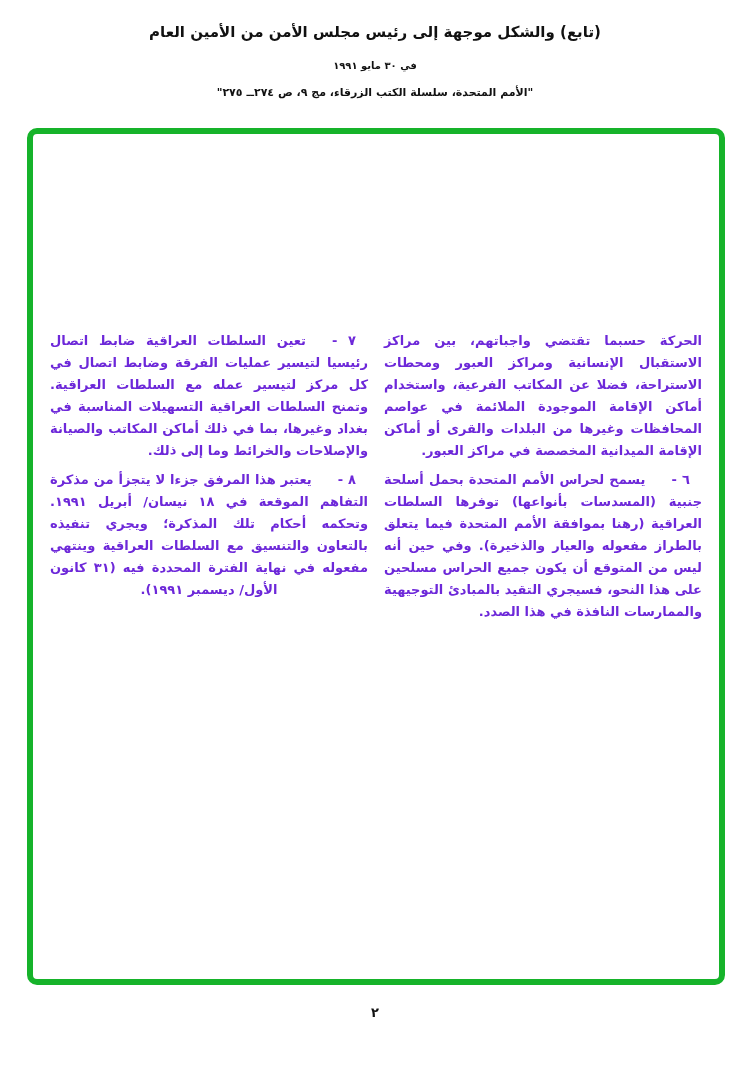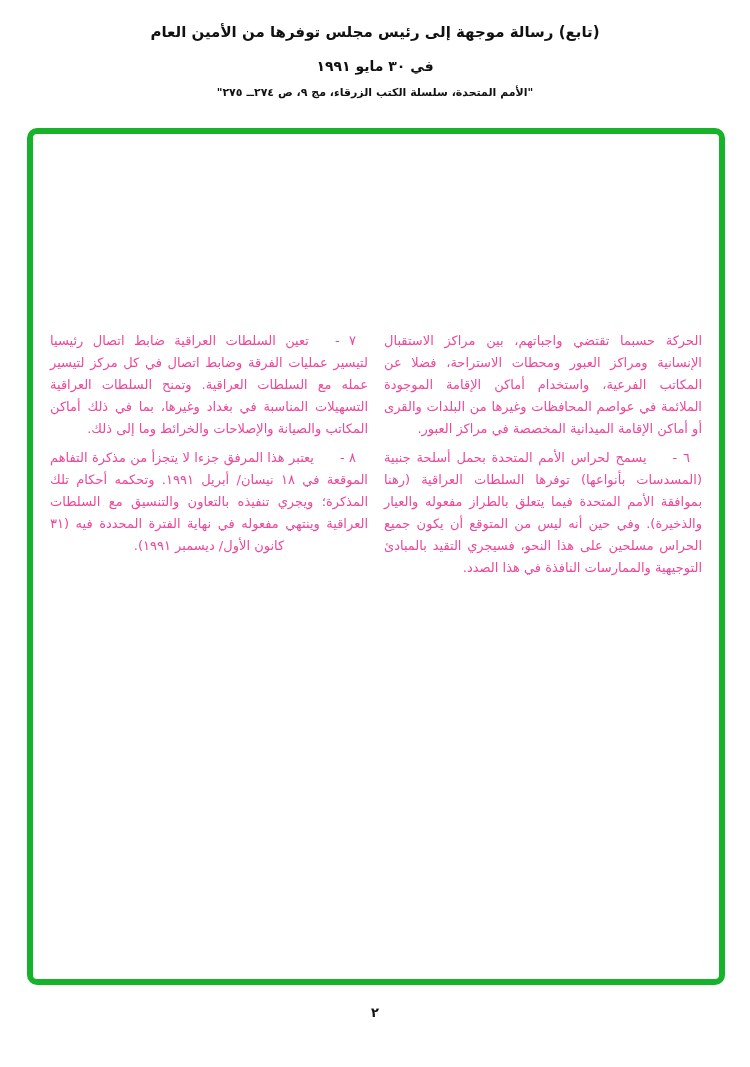--- a/index.html
+++ b/index.html
@@ -21,21 +21,21 @@
     text-align: center;
     direction: rtl;
     font-weight: bold;
   }
   .doc-header .title-line {
     font-size: 15px;
     line-height: 21px;
     margin-bottom: 13px;
   }
   .doc-header .date-line {
-    font-size: 14px;
+    font-size: 10px;
     line-height: 20px;
     margin-bottom: 9px;
     text-align: center;
   }
   .doc-header .source-line {
     font-size: 11px;
     line-height: 15px;
   }
   
   .scan-frame {
@@ -59,22 +59,22 @@
     flex-direction: row;
     gap: 16px;
     direction: rtl;
   }
   .text-col {
     flex: 1 1 0;
     direction: rtl;
     text-align: justify;
     font-size: 13px;
     line-height: 22px;
-    font-weight: normal;
-    color: #ec4899;
+    font-weight: bold;
+    color: #6d28d9;
   }
   .text-col p {
     margin: 0 0 7px 0;
   }
   .text-col p.numbered { text-indent: 12px; }
   .para-num:not(:empty) { margin-left: 26px; }
   .para-num:empty { display: none; }
   p.center-last { text-align-last: center; }
   
   .page-footer {
@@ -88,21 +88,21 @@
     font-size: 13px;
     font-weight: bold;
   }
 </style>
 </head>
 <body>
 
 <div class="page">
 
   <div class="doc-header">
-    <div class="title-line">(تابع) رسالة موجهة إلى رئيس مجلس توفرها من الأمين العام</div>
+    <div class="title-line">(تابع) والشكل موجهة إلى رئيس مجلس الأمن من الأمين العام</div>
     <div class="date-line">في ٣٠ مايو ١٩٩١</div>
     <div class="source-line">"الأمم المتحدة، سلسلة الكتب الزرقاء، مج ٩، ص ٢٧٤ــ ٢٧٥"</div>
   </div>
 
   <div class="scan-frame"></div>
 
   <div class="text-columns">
     <div class="text-col">
       <p><span class="para-text">الحركة حسبما تقتضي واجباتهم، بين مراكز الاستقبال الإنسانية ومراكز العبور ومحطات الاستراحة، فضلا عن المكاتب الفرعية، واستخدام أماكن الإقامة الموجودة الملائمة في عواصم المحافظات وغيرها من البلدات والقرى أو أماكن الإقامة الميدانية المخصصة في مراكز العبور.</span></p>
       <p class="numbered"><span class="para-num">٦ -</span><span class="para-text">يسمح لحراس الأمم المتحدة بحمل أسلحة جنبية (المسدسات بأنواعها) توفرها السلطات العراقية (رهنا بموافقة الأمم المتحدة فيما يتعلق بالطراز مفعوله والعيار والذخيرة). وفي حين أنه ليس من المتوقع أن يكون جميع الحراس مسلحين على هذا النحو، فسيجري التقيد بالمبادئ التوجيهية والممارسات النافذة في هذا الصدد.</span></p>

